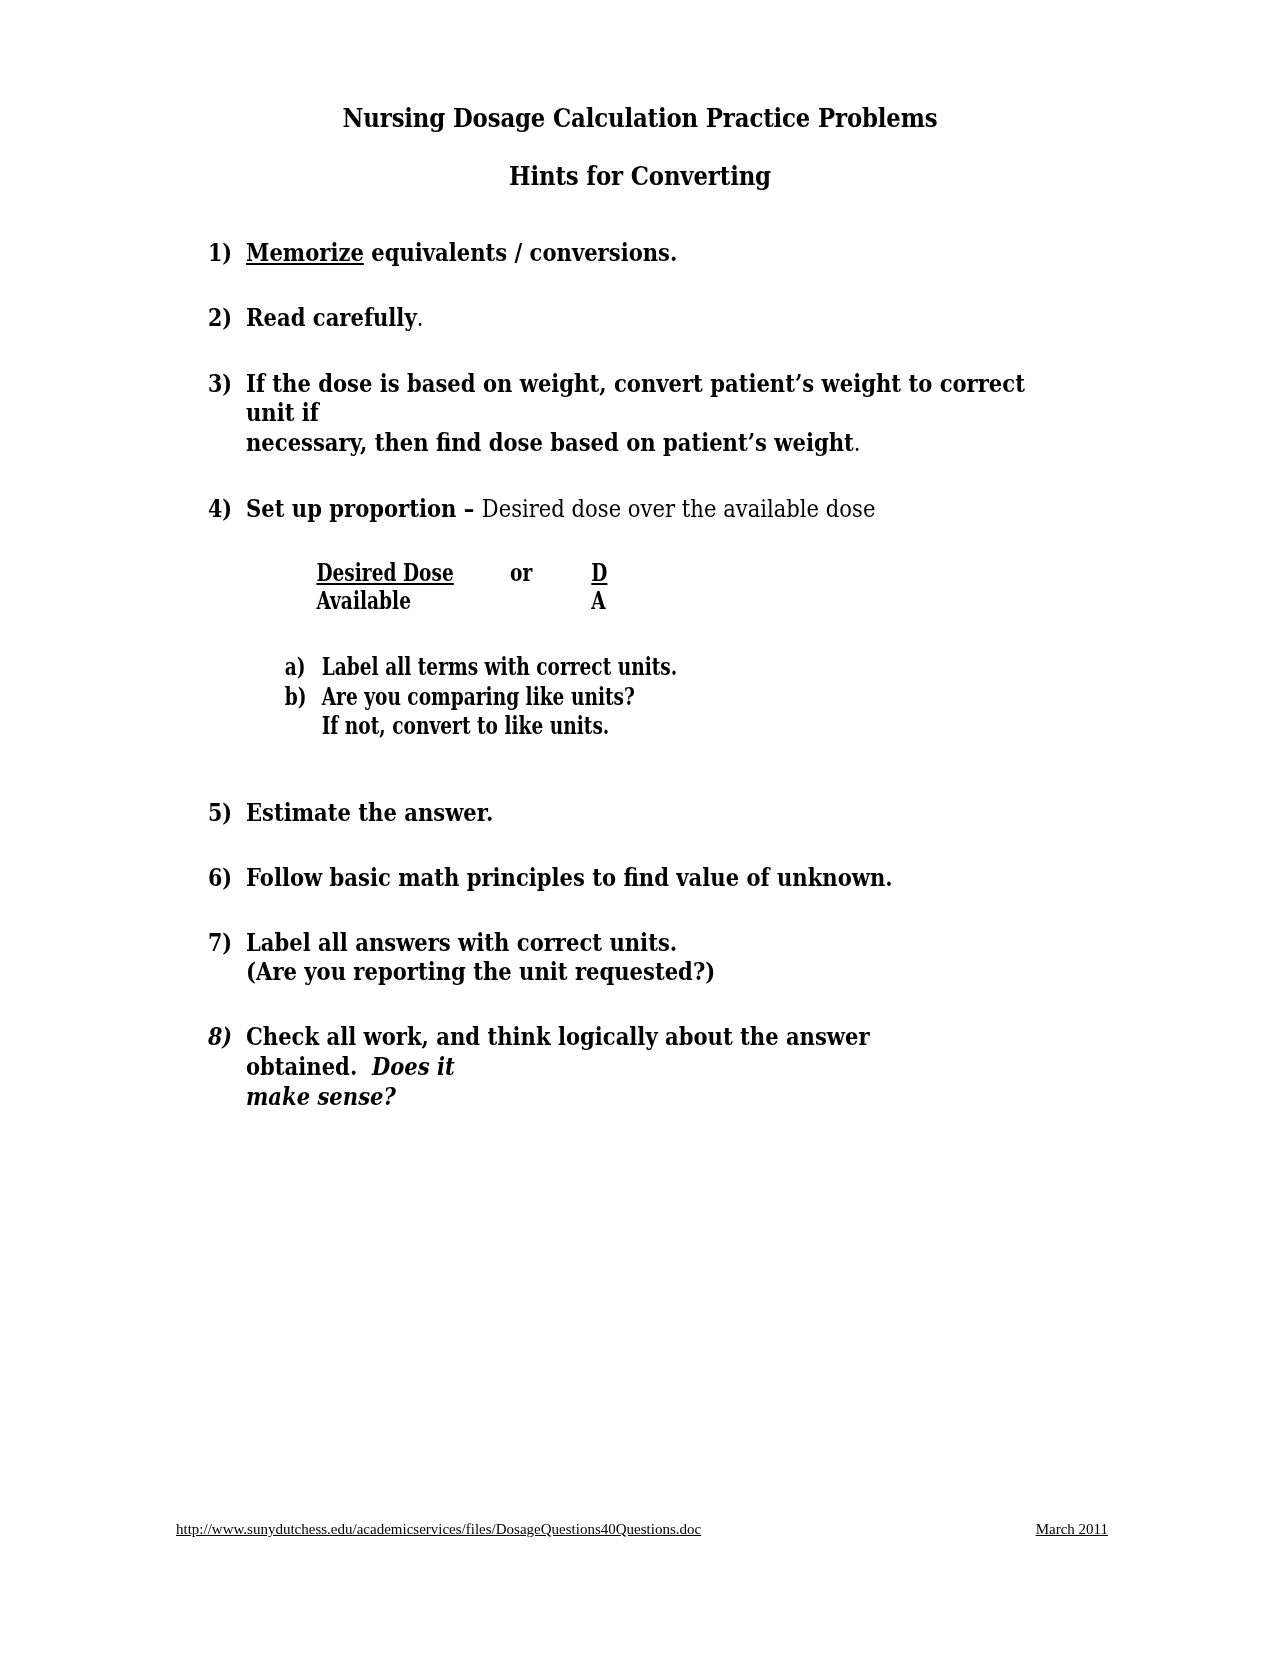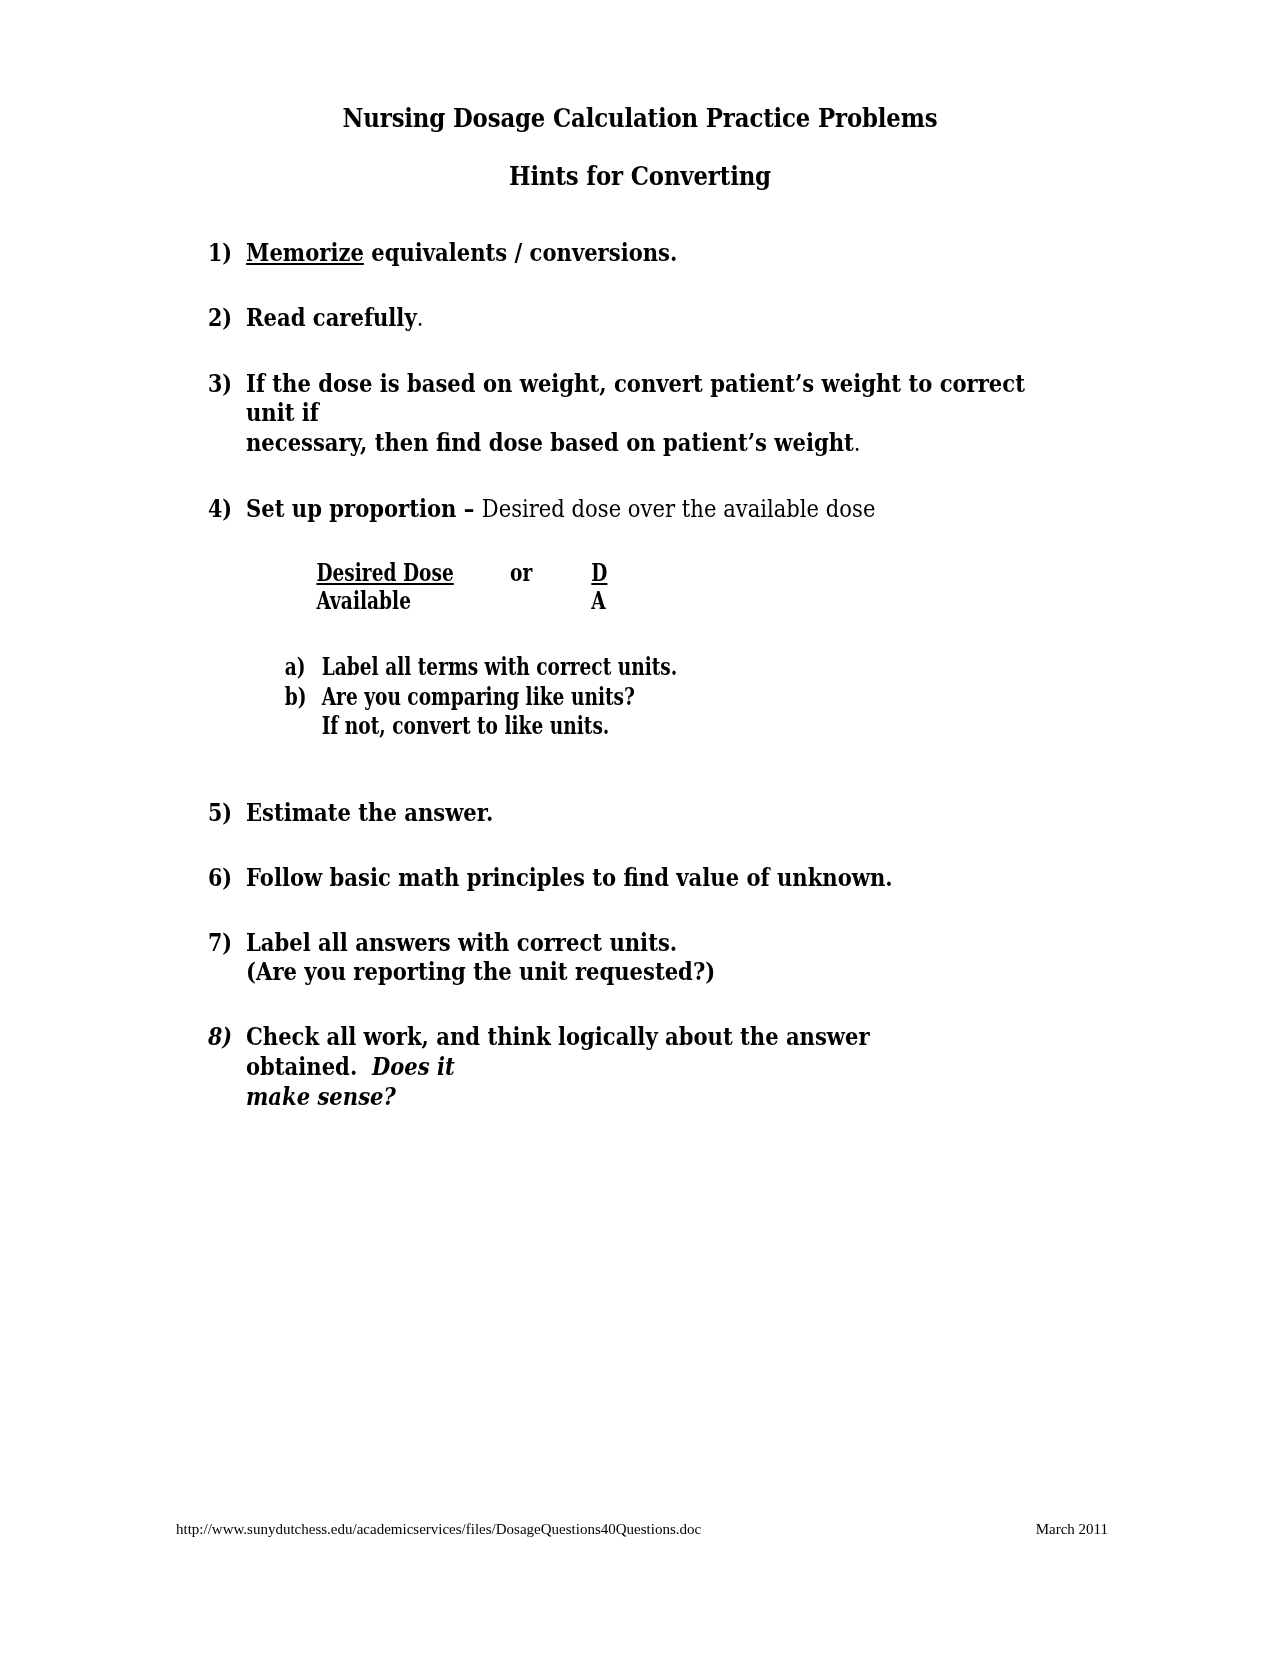--- a/index.html
+++ b/index.html
@@ -147,20 +147,21 @@
     bottom: 118px;
     padding-left: 174px;
     padding-right: 170px;
     display: flex;
     justify-content: space-between;
     align-items: baseline;
     font-family: "Liberation Serif", "DejaVu Serif", serif;
     font-weight: normal;
     font-size: 15px;
     color: #000000;
+    text-decoration: underline;
   }
 </style>
 </head>
 <body>
 
 <div class="page">
 
   <div class="title-block">
     <div class="doc-title">Nursing Dosage Calculation Practice Problems</div>
     <div class="doc-subtitle">Hints for Converting</div>

